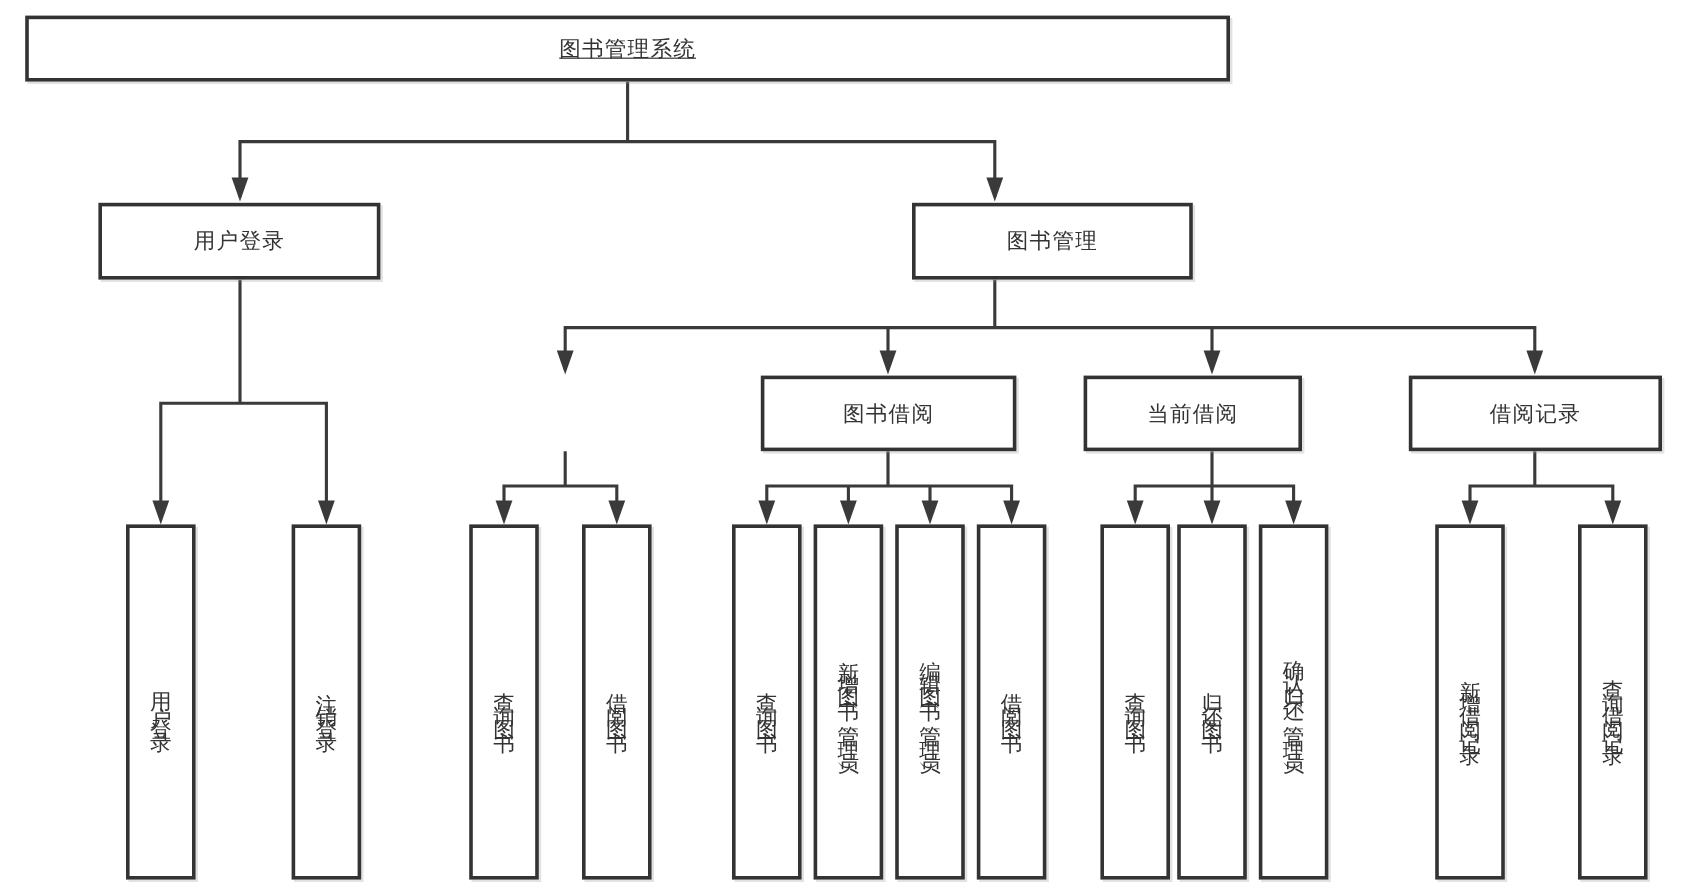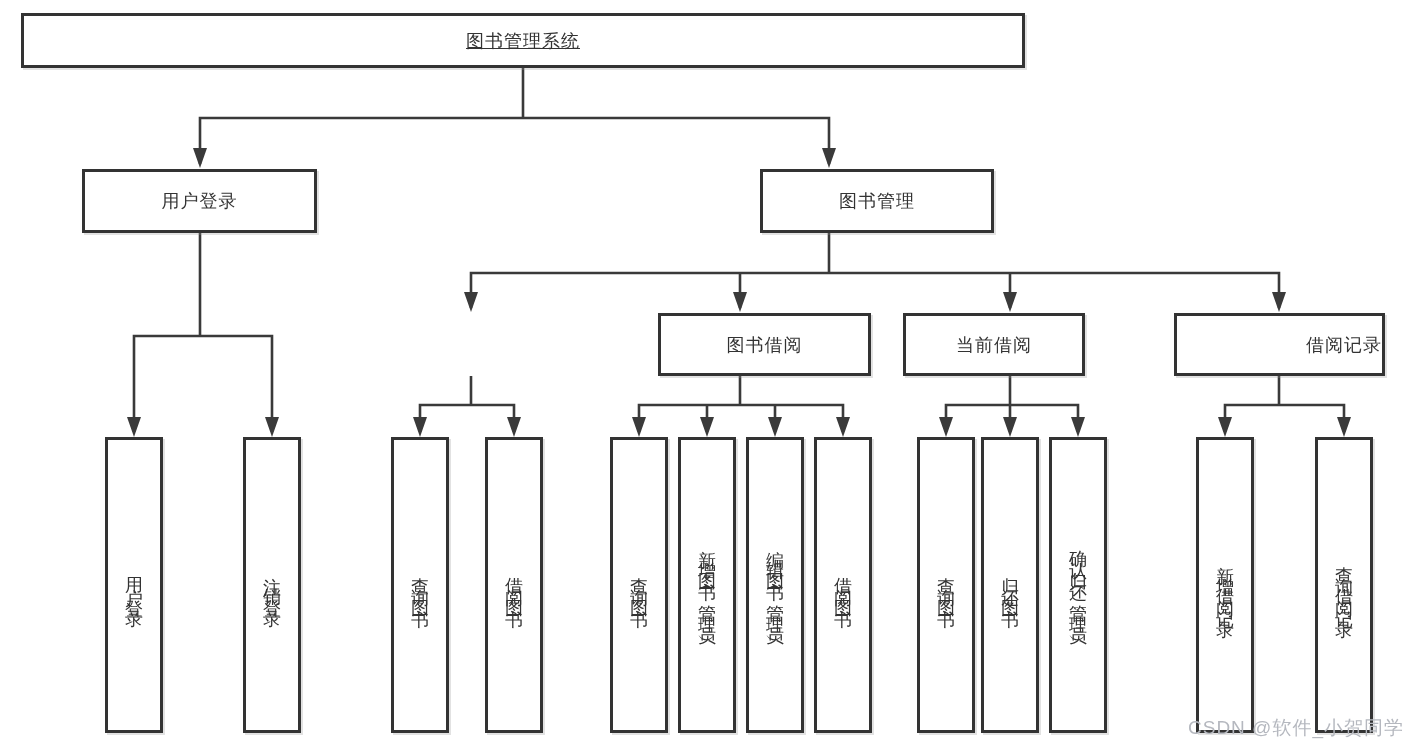--- a/index.html
+++ b/index.html
@@ -104,27 +104,27 @@
     <span class="hlabel">图书管理系统</span>
   </div>
 
   <div class="box lvl2" style="left:82px; width:235px;">
     <span class="hlabel">用户登录</span>
   </div>
   <div class="box lvl2" style="left:712px; width:234px;margin-left:48px;">
     <span class="hlabel">图书管理</span>
   </div>
 
-  <div class="box lvl3" style="left:634px; width:213px;margin-left:24px;">
+  <div class="box lvl3" style="left:634px; width:213px;">
     <span class="hlabel">图书借阅</span>
   </div>
   <div class="box lvl3" style="left:903px; width:182px;">
     <span class="hlabel">当前借阅</span>
   </div>
-  <div class="box lvl3" style="left:1174px; width:211px;justify-content:flex-end;">
+  <div class="box lvl3" style="left:1174px; width:211px;">
     <span class="hlabel">借阅记录</span>
   </div>
 
   <div class="box leaf" style="left:105px;">
     <span class="vtext">用户登录</span>
   </div>
   <div class="box leaf" style="left:243px;">
     <span class="vtext">注销登录</span>
   </div>
 
@@ -158,15 +158,14 @@
     <span class="vtext">确认归还（管理员）</span>
   </div>
 
   <div class="box leaf" style="left:1196px;">
     <span class="vtext">新增借阅记录</span>
   </div>
   <div class="box leaf" style="left:1315px;">
     <span class="vtext">查询借阅记录</span>
   </div>
 
-  <div class="watermark">CSDN @软件_小贺同学</div>
 
 </div>
 
 </body></html>

